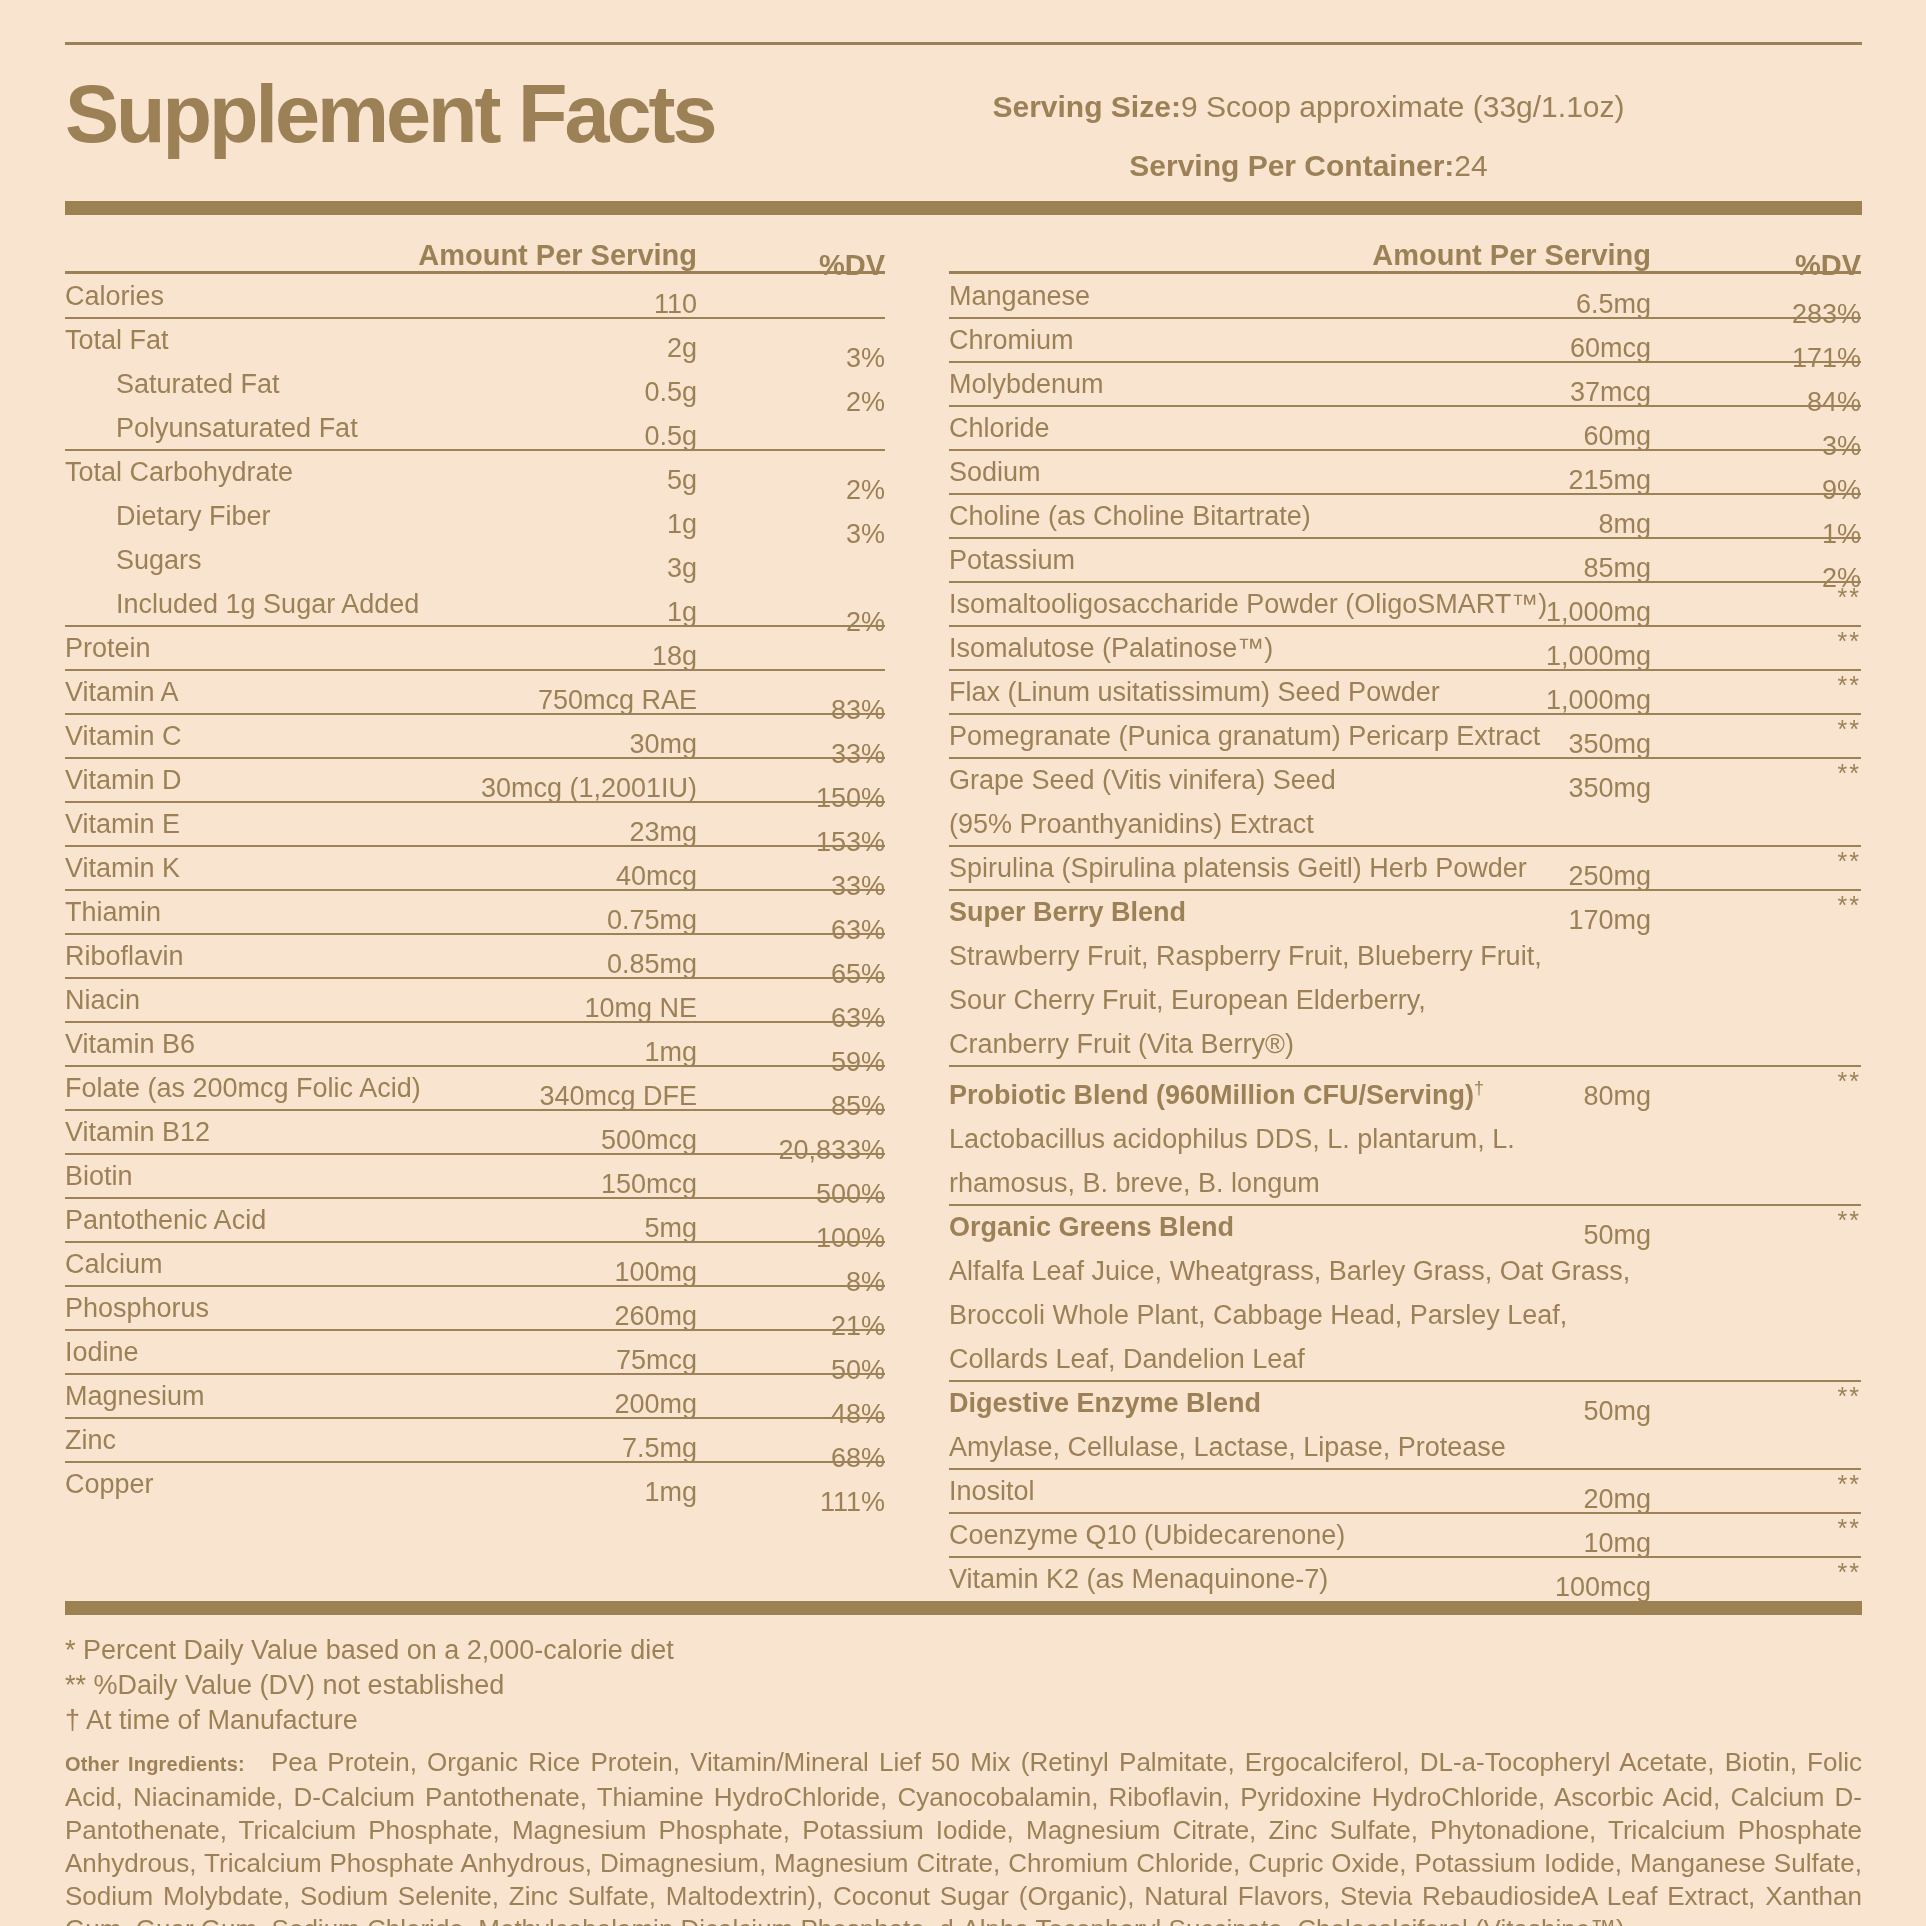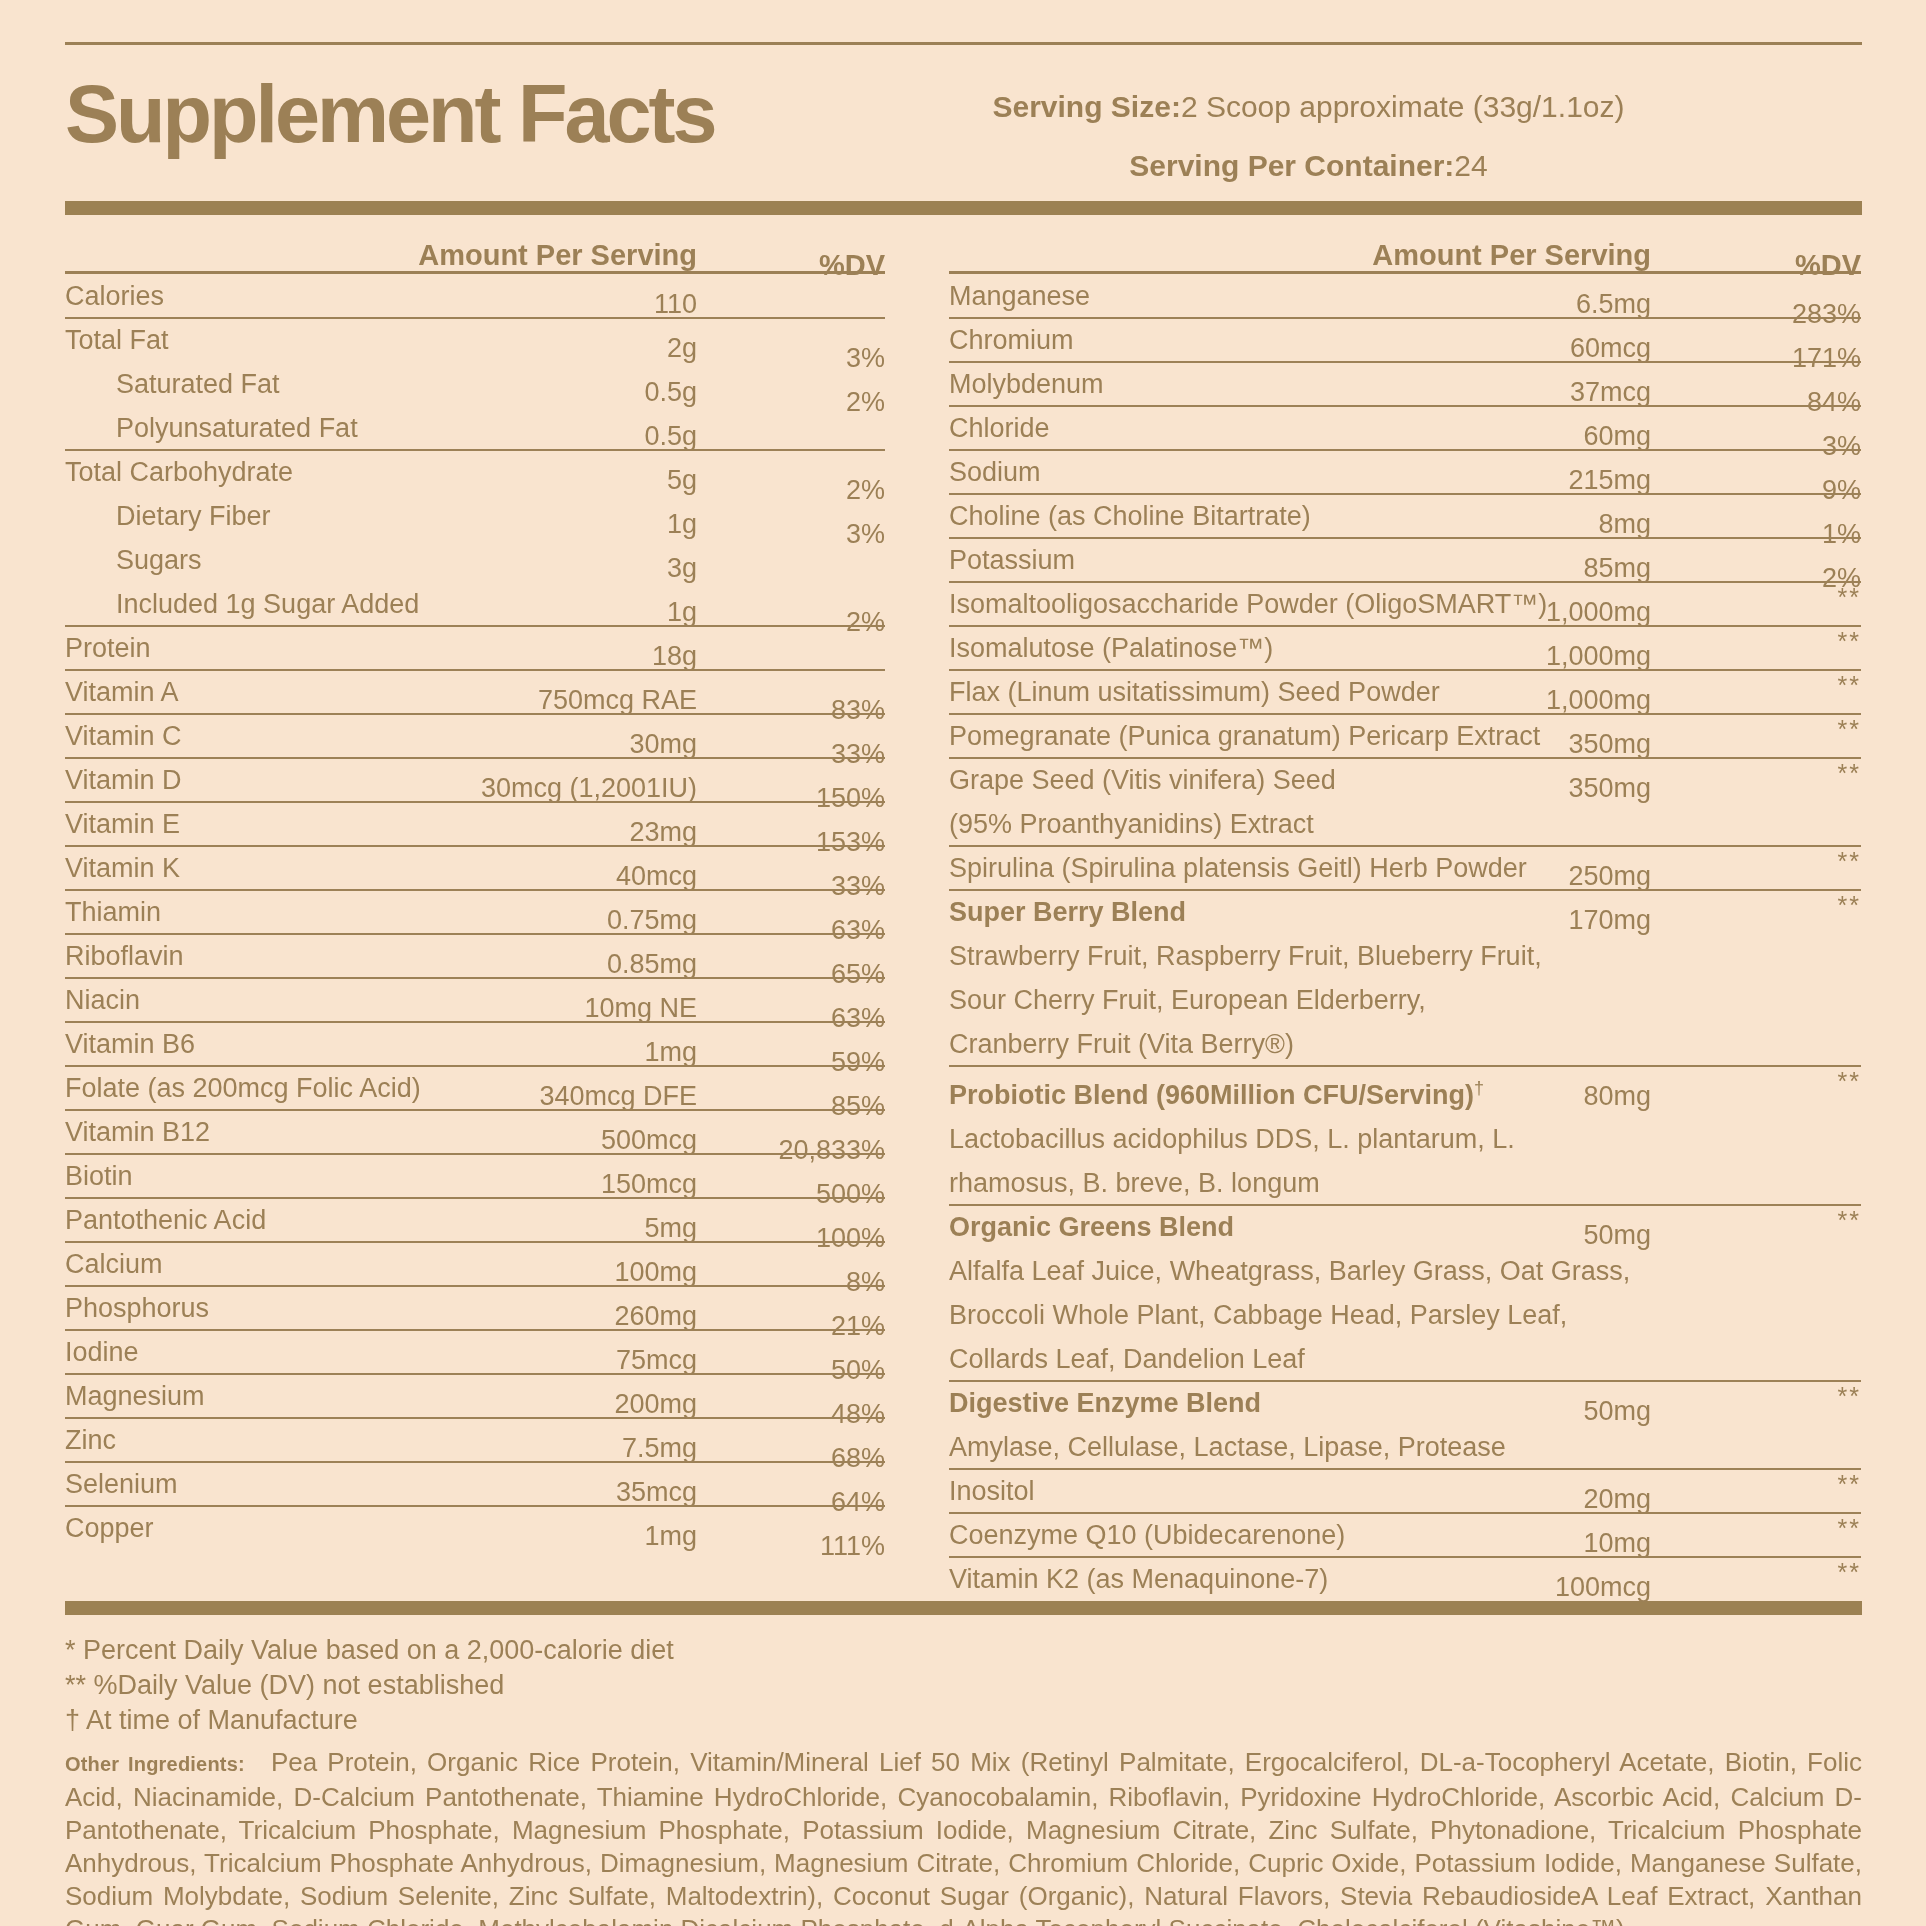--- a/index.html
+++ b/index.html
@@ -52,21 +52,21 @@
 
 <div class="page">
 
   <div class="top-rule"></div>
 
   <div class="header">
     <div class="title">Supplement Facts</div>
     <div class="serving">
       <div class="serving-row">
         <span class="serving-label">Serving Size:</span>
-        <span class="serving-value">2 Scoop approximate (33g/1.1oz)</span>
+        <span class="serving-value">9 Scoop approximate (33g/1.1oz)</span>
       </div>
       <div class="serving-row">
         <span class="serving-label">Serving Per Container:</span>
         <span class="serving-value">24</span>
       </div>
     </div>
   </div>
 
   <div class="thick-bar"></div>
 
@@ -200,25 +200,20 @@
         <div class="row rule">
           <div class="lbl"><span class="lbl-main">Magnesium</span></div>
           <span class="amt">200mg</span>
           <span class="dv">48%</span>
         </div>
         <div class="row rule">
           <div class="lbl"><span class="lbl-main">Zinc</span></div>
           <span class="amt">7.5mg</span>
           <span class="dv">68%</span>
         </div>
-        <div class="row rule">
-          <div class="lbl"><span class="lbl-main">Selenium</span></div>
-          <span class="amt">35mcg</span>
-          <span class="dv">64%</span>
-        </div>
         <div class="row">
           <div class="lbl"><span class="lbl-main">Copper</span></div>
           <span class="amt">1mg</span>
           <span class="dv">111%</span>
         </div>
       </div>
     <div class="table right" id="right-table">
         <div class="thead">
           <span class="amt">Amount Per Serving</span>
           <span class="dv">%DV</span>

